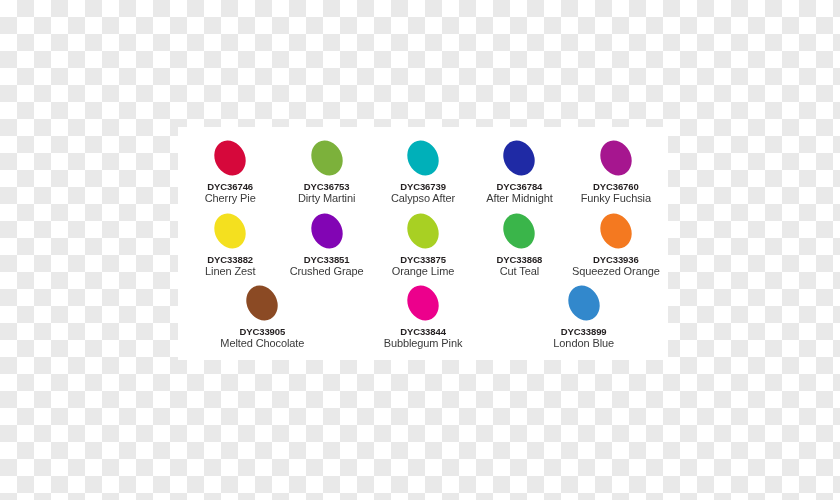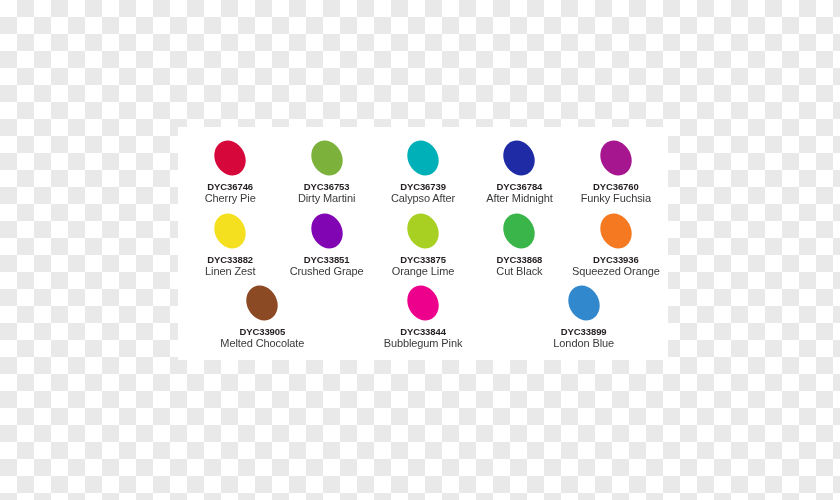--- a/index.html
+++ b/index.html
@@ -142,21 +142,21 @@
         <div class="swatch-name">Crushed Grape</div>
       </div>
       <div class="swatch-cell">
         <div class="swatch-dot" style="background-color: rgb(168, 208, 35);"></div>
         <div class="swatch-code">DYC33875</div>
         <div class="swatch-name">Orange Lime</div>
       </div>
       <div class="swatch-cell">
         <div class="swatch-dot" style="background-color: rgb(58, 181, 74);"></div>
         <div class="swatch-code">DYC33868</div>
-        <div class="swatch-name">Cut Black</div>
+        <div class="swatch-name">Cut Teal</div>
       </div>
       <div class="swatch-cell">
         <div class="swatch-dot" style="background-color: rgb(244, 121, 32);"></div>
         <div class="swatch-code">DYC33936</div>
         <div class="swatch-name">Squeezed Orange</div>
       </div>
     </div>
     <div class="swatch-row">
       <div class="swatch-cell">
         <div class="swatch-dot" style="background-color: rgb(139, 74, 36);"></div>

